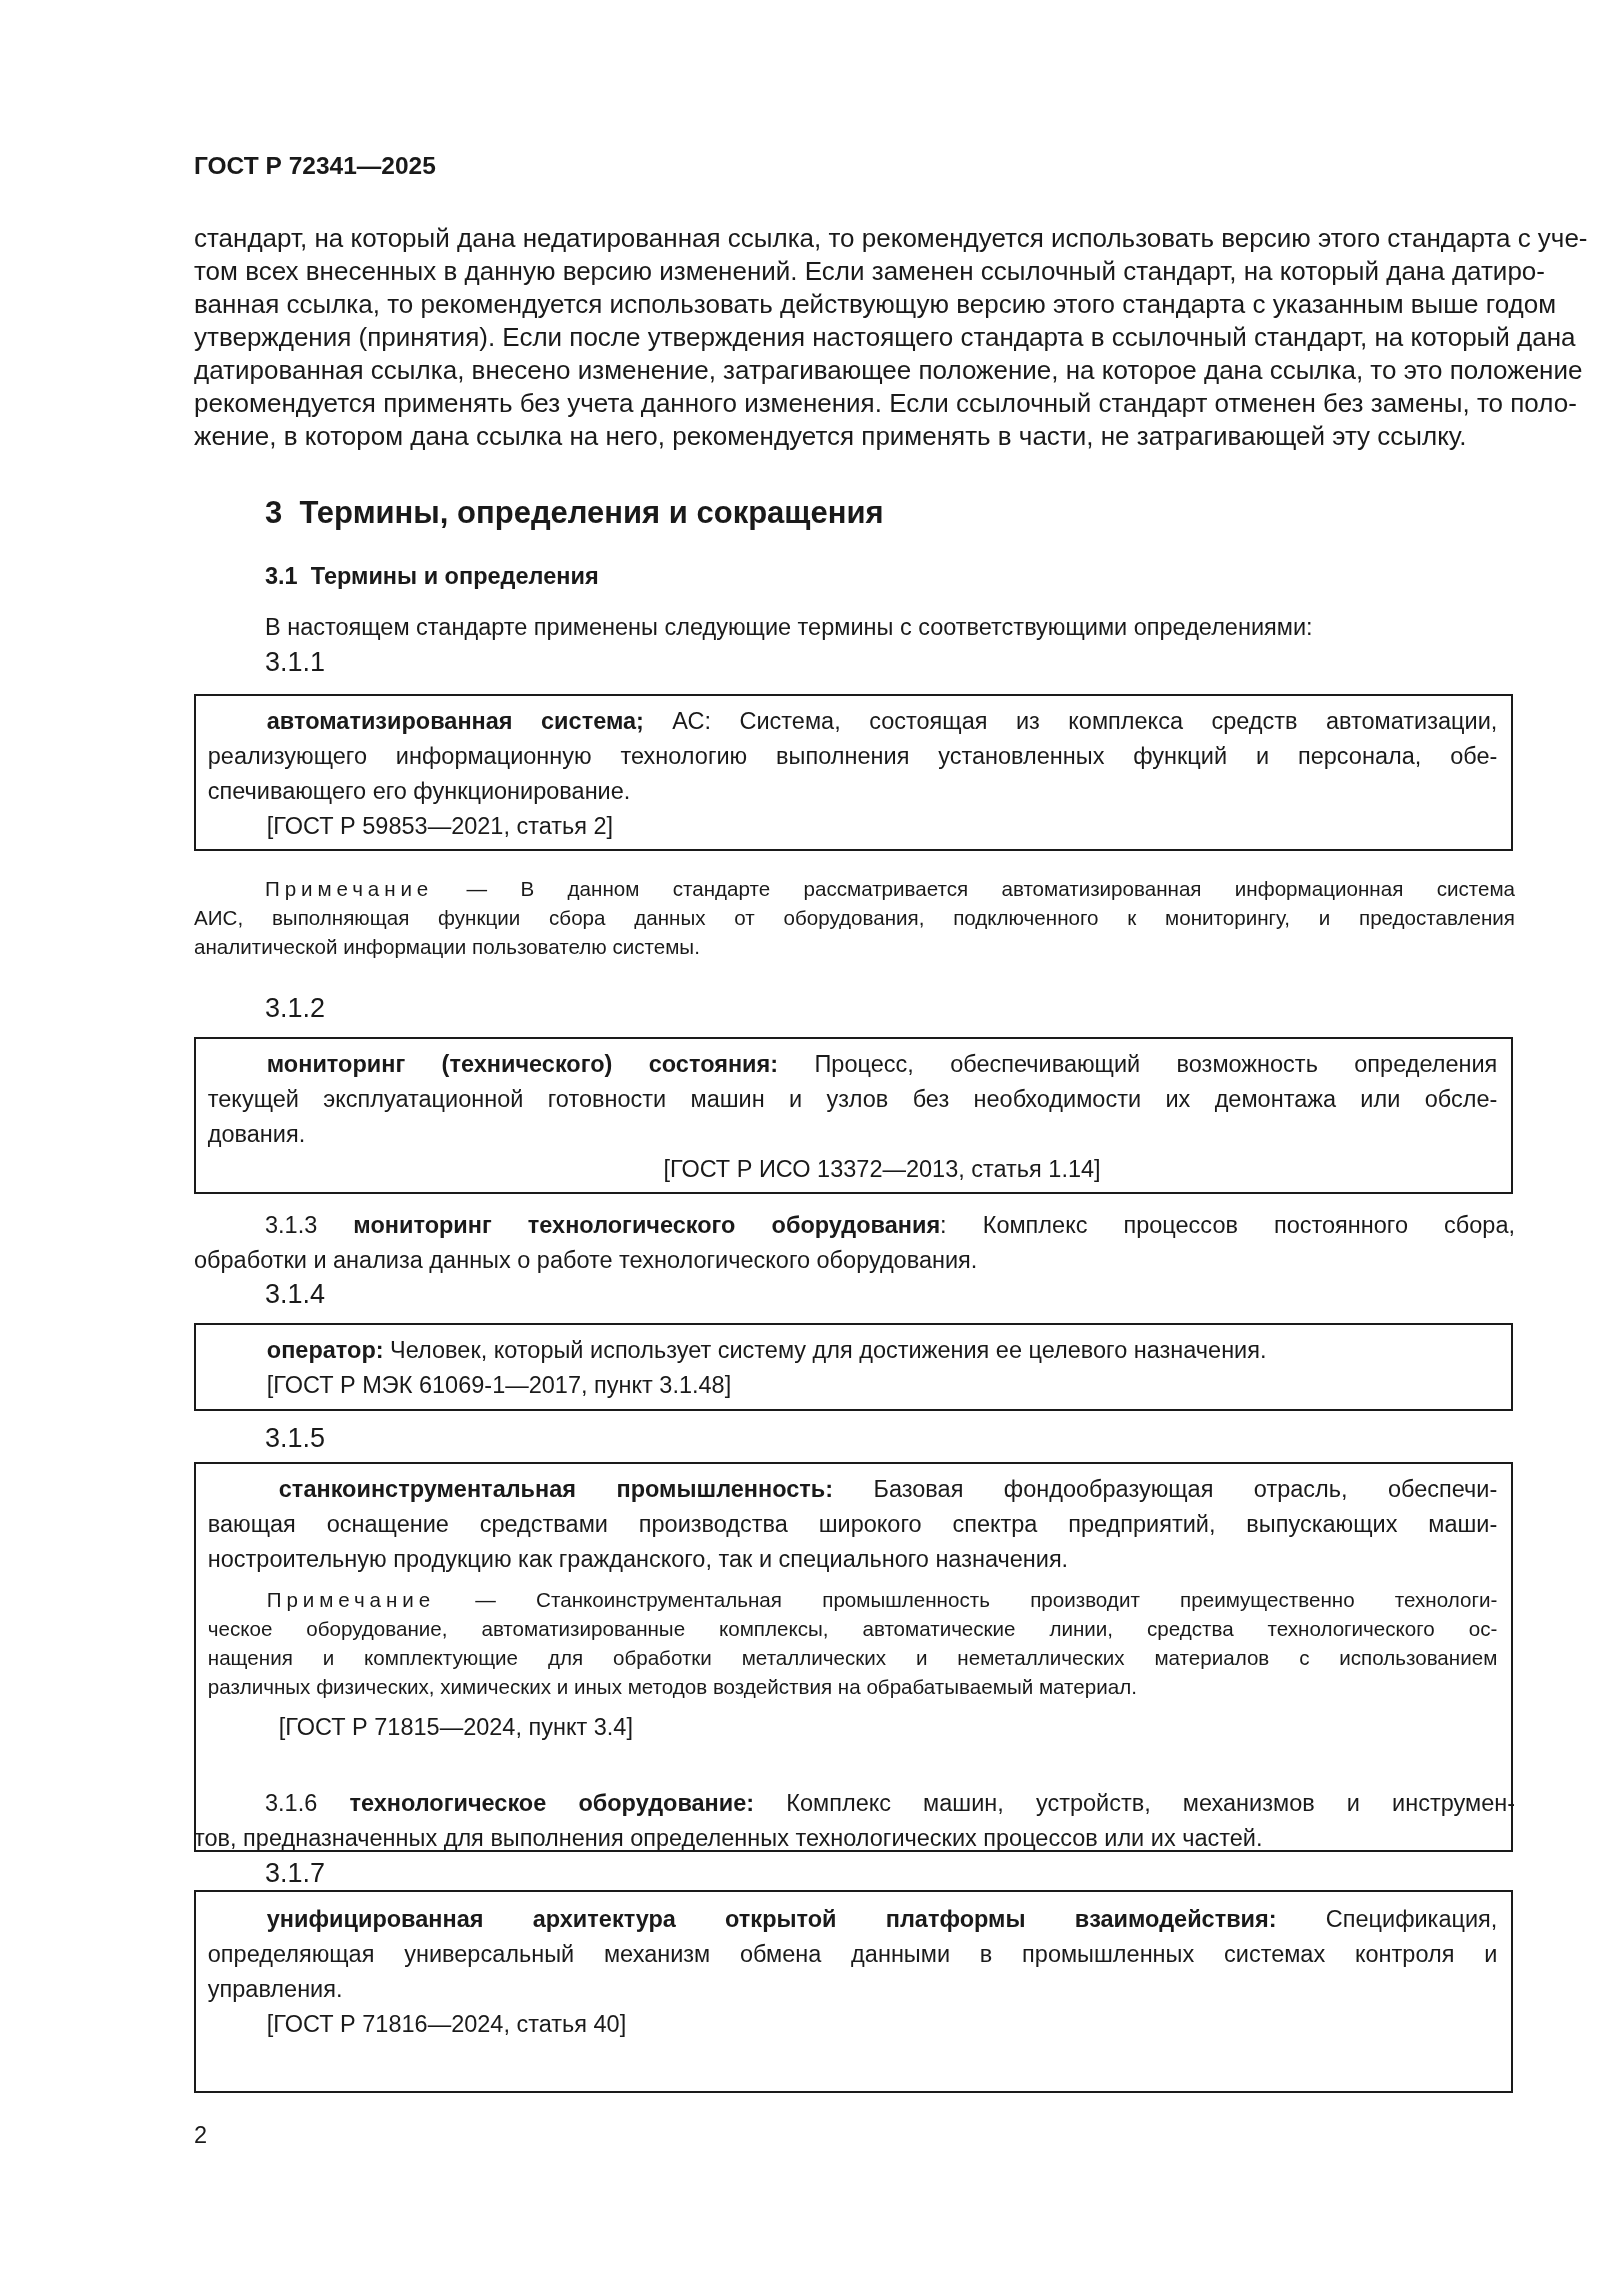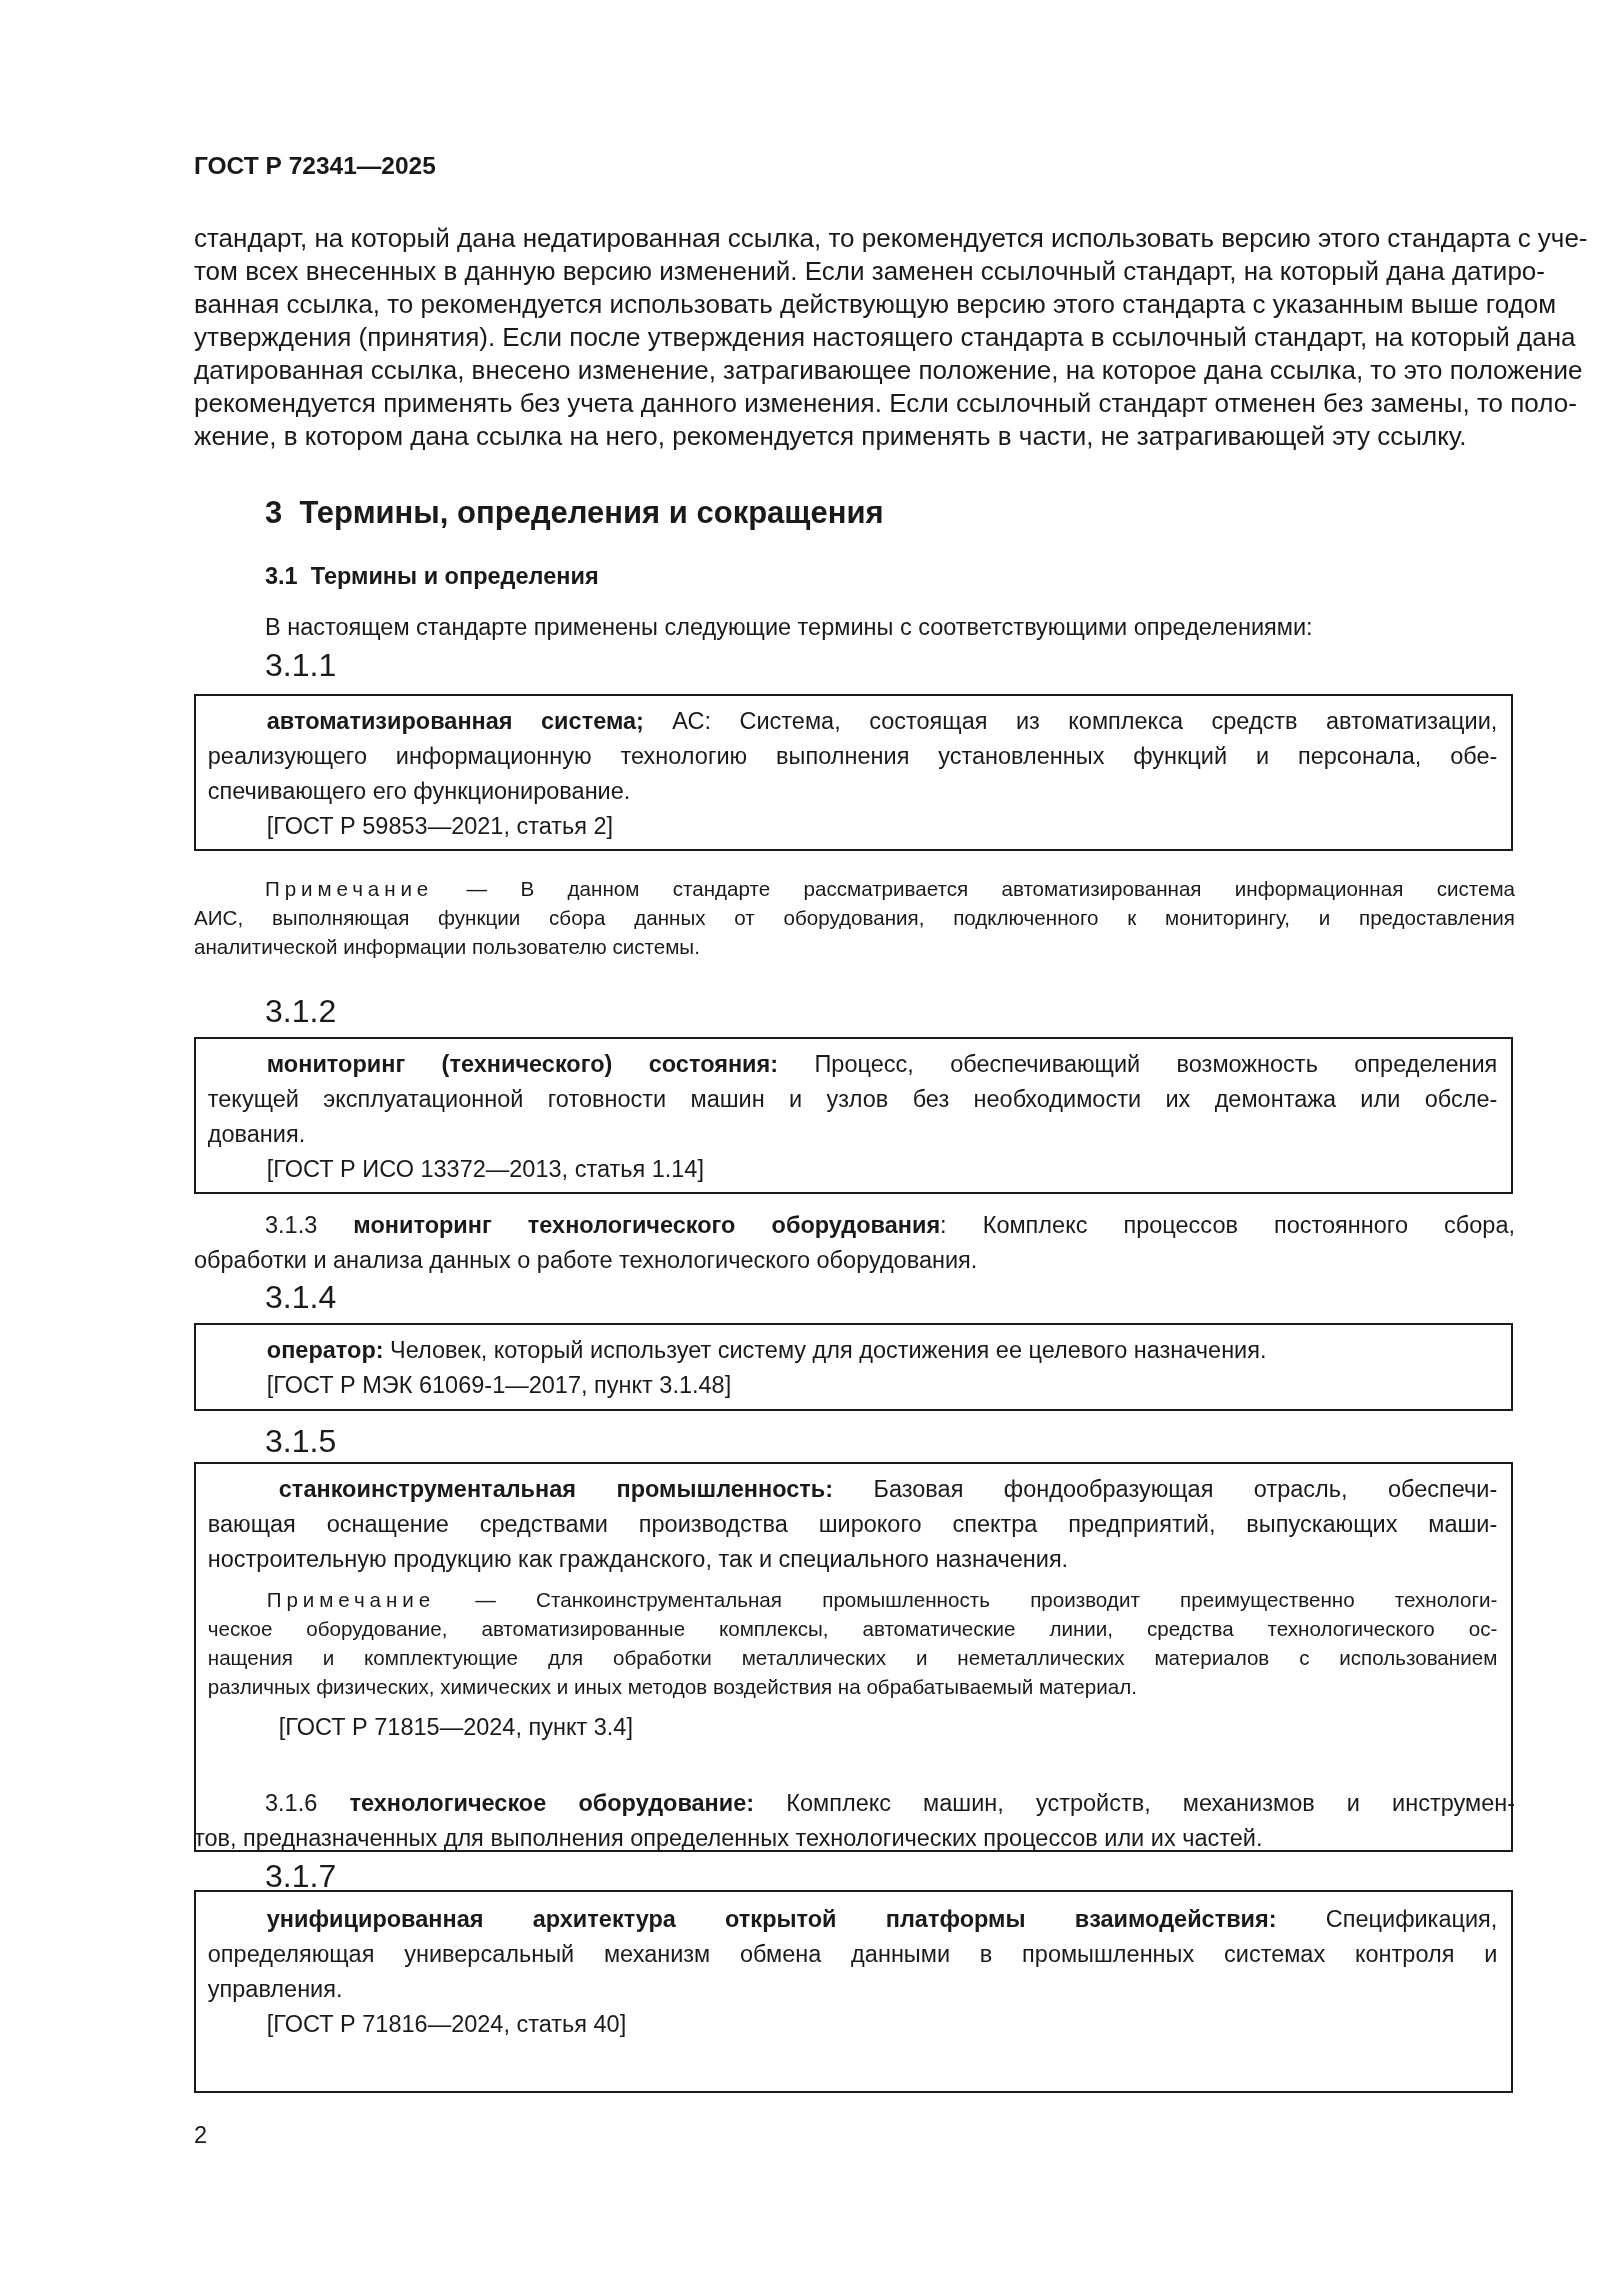--- a/index.html
+++ b/index.html
@@ -6,21 +6,21 @@
   body { width: 1621px; height: 2293px; position: relative; overflow: hidden;
          font-family: "Liberation Sans", sans-serif; color: #1a1a1a; }
   .abs { position: absolute; }
   .header { left: 194px; top: 152px; font-size: 24.5px; font-weight: bold; }
   .para { left: 194px; width: 1321px; font-size: 26px; line-height: 33px; text-align: justify; }
   .para .ln { display: block; text-align: justify; text-align-last: justify; white-space: nowrap; }
   .ln.last { text-align-last: left; }
   .h1 { left: 265px; top: 495px; font-size: 31px; font-weight: bold; }
   .h2 { left: 265px; top: 563px; font-size: 23.5px; font-weight: bold; }
   .txt { font-size: 23.5px; line-height: 35px; }
-  .num { left: 265px; font-size: 32px; }
+  .num { left: 265px; font-size: 27px; }
   .box { left: 194px; width: 1319px; border: 2.9px solid #1a1a1a; box-sizing: border-box; }
   .box .inner { position: absolute; left: 11.8px; right: 13.7px; font-size: 23.5px; line-height: 35px; }
   .note { font-size: 20.6px; line-height: 29px; }
   .spaced { letter-spacing: 4.9px; }
   b { font-weight: bold; }
   .pageno { left: 194px; top: 2122px; font-size: 23.5px; }
 </style>
 </head>
 <body>
 
@@ -55,21 +55,21 @@
   <div style="text-align-last:justify; white-space:nowrap;">АИС, выполняющая функции сбора данных от оборудования, подключенного к мониторингу, и предоставления</div>
   <div style="white-space:nowrap;">аналитической информации пользователю системы.</div>
 </div>
 
 <div class="abs num" style="top:993px;">3.1.2</div>
 <div class="abs box" style="top:1037px; height:157px;">
   <div class="inner" style="top:7.8px;">
     <div style="padding-left:59px; text-align-last:justify; white-space:nowrap;"><b>мониторинг (технического) состояния:</b><span style="white-space:pre;"> Процесс, обеспечивающий возможность определения</span></div>
     <div style="text-align-last:justify; white-space:nowrap;">текущей эксплуатационной готовности машин и узлов без необходимости их демонтажа или обсле-</div>
     <div style="white-space:nowrap;">дования.</div>
-    <div style="padding-left:59px;">[ГОСТ Р ИСО 13372—2013, статья 1.14]</div>
+    <div style="padding-left:59px;text-align:center;">[ГОСТ Р ИСО 13372—2013, статья 1.14]</div>
   </div>
 </div>
 
 <div class="abs txt" style="left:194px; width:1321px; top:1208px;">
   <div style="padding-left:71px; text-align-last:justify; white-space:nowrap;"><span>3.1.3</span> <b>мониторинг технологического оборудования</b><span style="white-space:pre;">: Комплекс процессов постоянного сбора,</span></div>
   <div style="white-space:nowrap;">обработки и анализа данных о работе технологического оборудования.</div>
 </div>
 
 <div class="abs num" style="top:1279px;">3.1.4</div>
 <div class="abs box" style="top:1323px; height:88px;">

